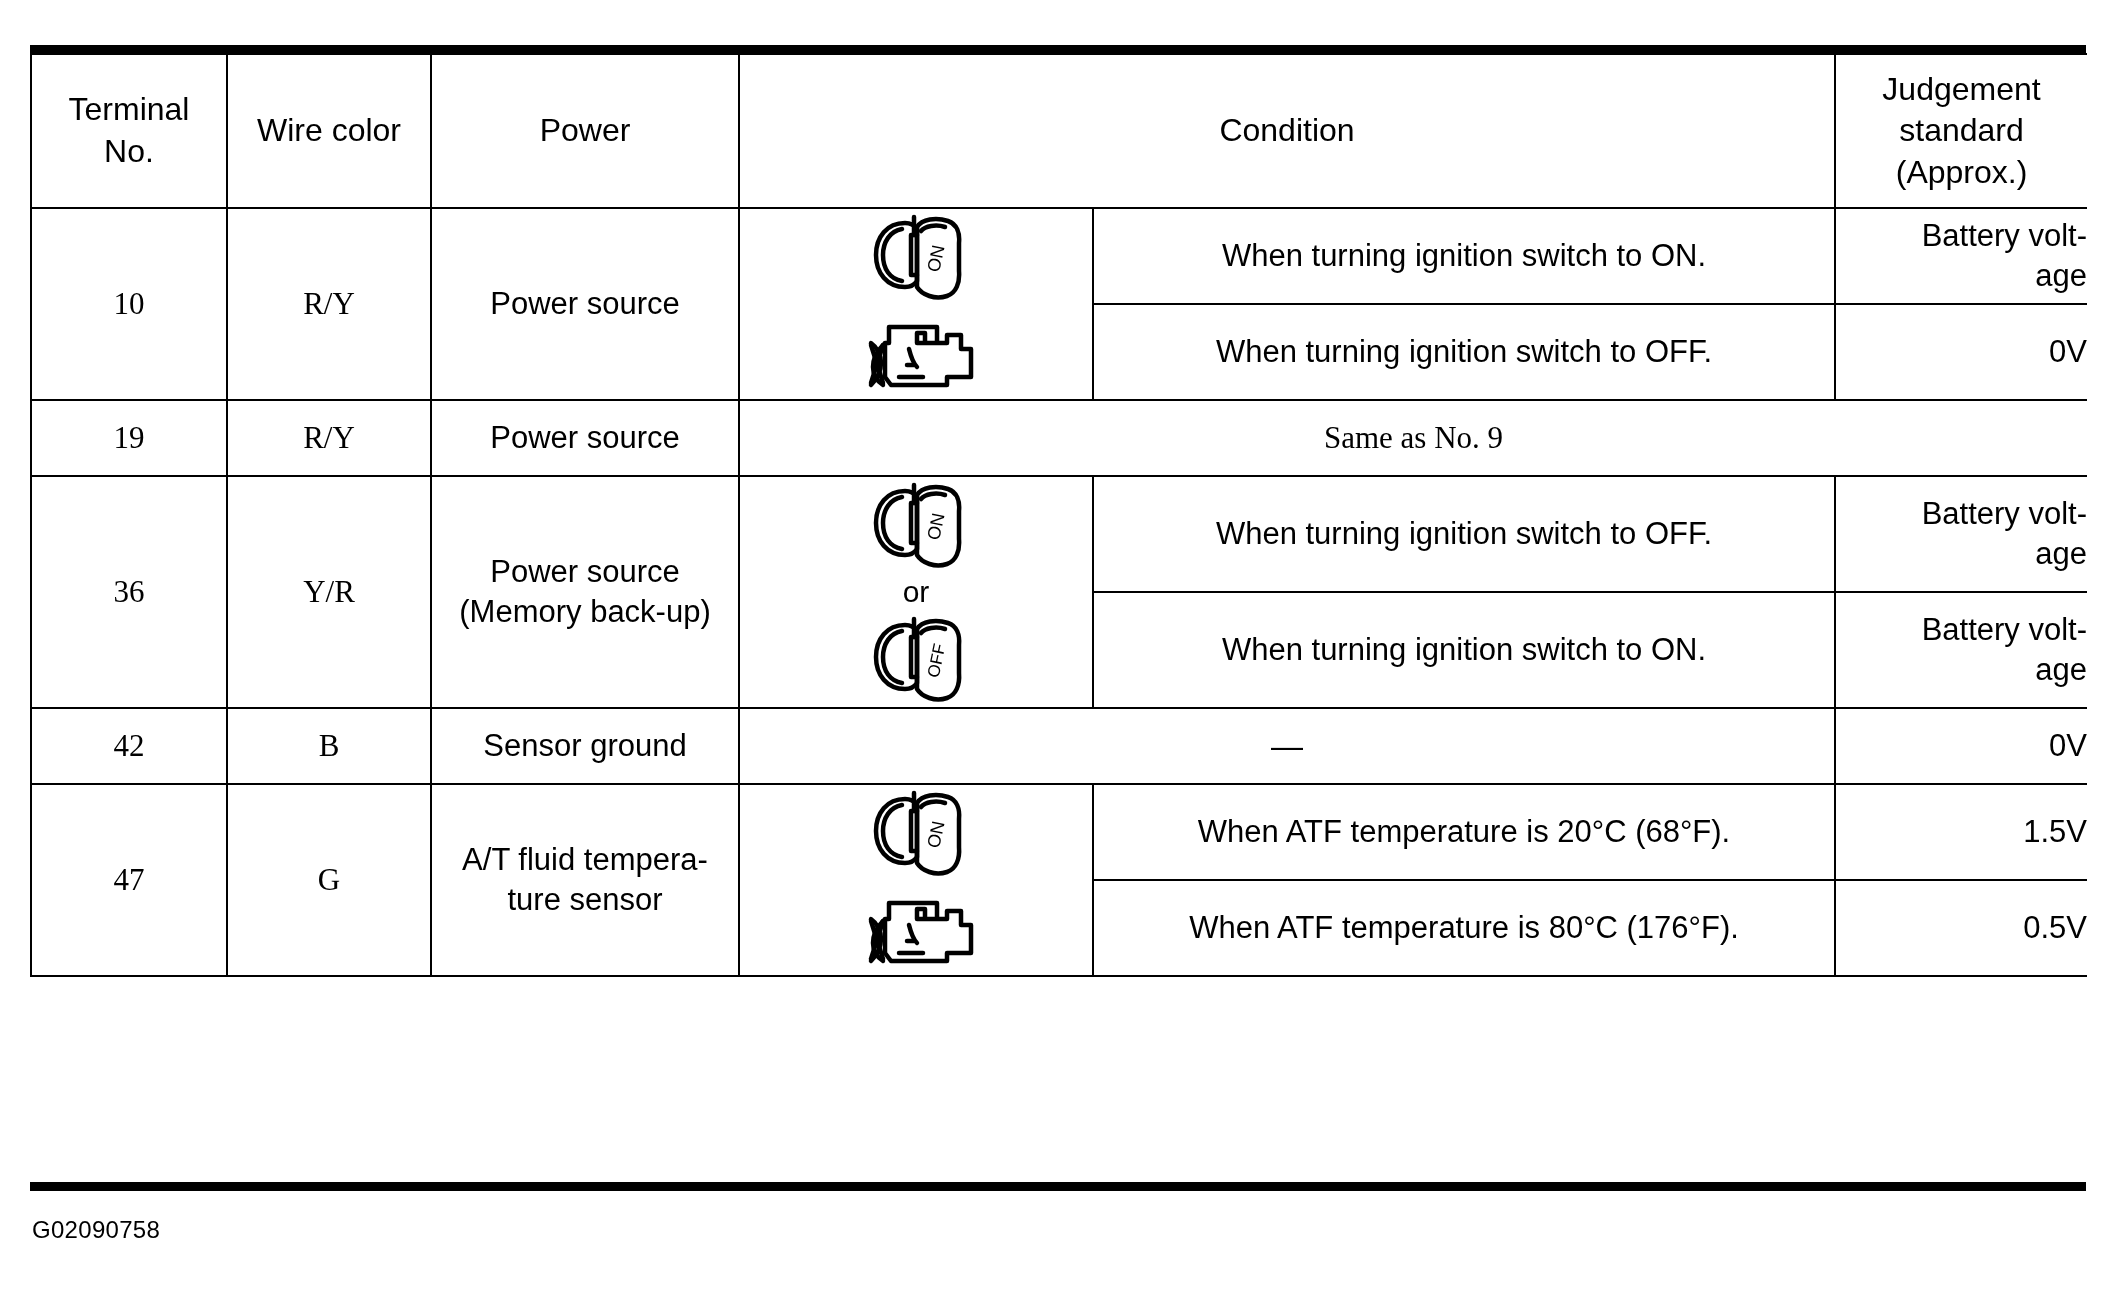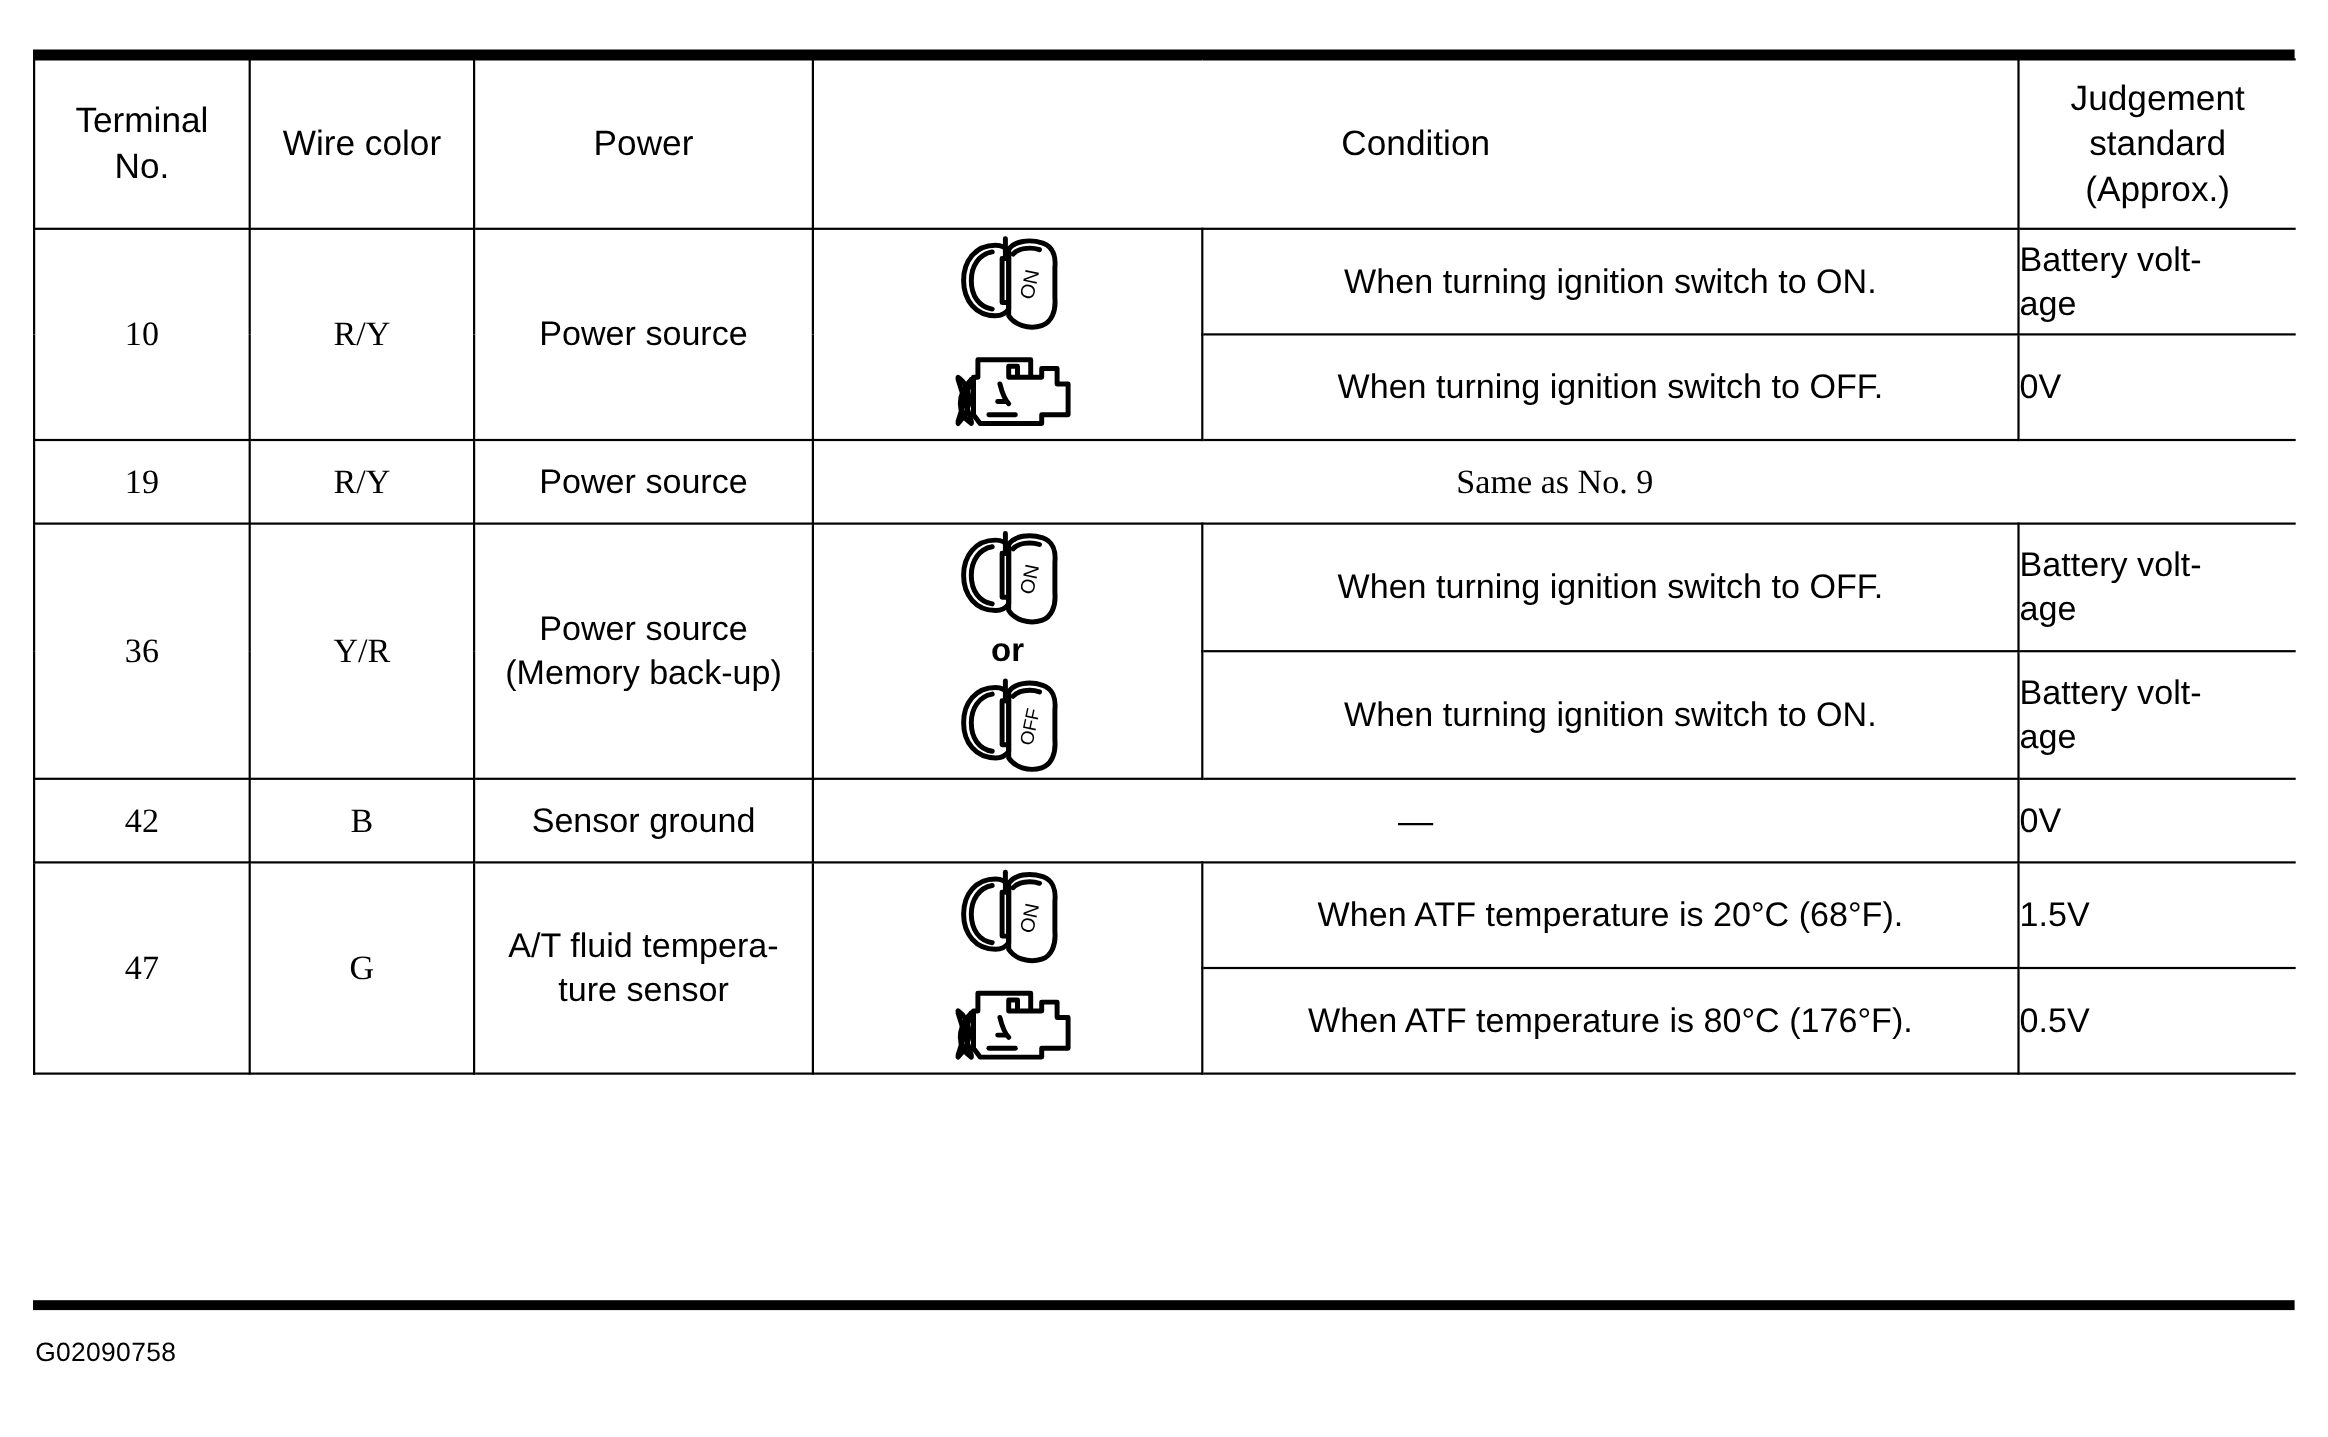--- a/index.html
+++ b/index.html
@@ -88,21 +88,21 @@
     padding-right: 8px;
     line-height: 1.30;
   }
   .c-pad-left {
     text-align: center;
     padding-left: 16px;
     padding-right: 10px;
     line-height: 1.30;
   }
   .c-judge-cell {
-    text-align: left;
+    text-align: right;
     padding-left: 16px;
     padding-right: 6px;
     line-height: 1.28;
   }
   .half { height: 92px; }
   .single { height: 74px; }
 
   .icon-cell {
     text-align: center;
     padding: 4px 0;
@@ -111,21 +111,20 @@
     display: flex;
     flex-direction: column;
     align-items: center;
     justify-content: center;
     gap: 2px;
   }
   .or-label {
     font-size: 30px;
     line-height: 1;
     margin: 2px 0;
-    font-weight: bold;
   }
   .dash-cell {
     text-align: center;
     font-size: 32px;
   }
 
   
   .footer-code {
     position: absolute;
     left: 32px;

